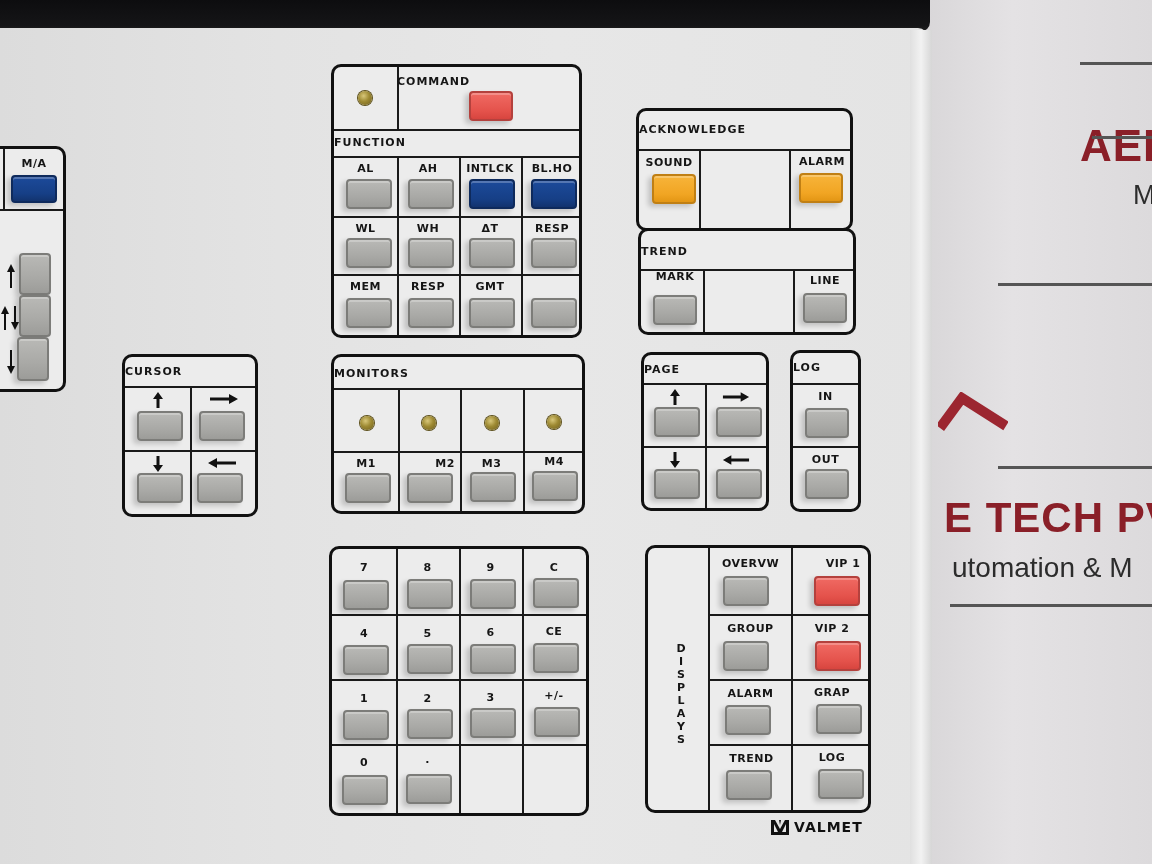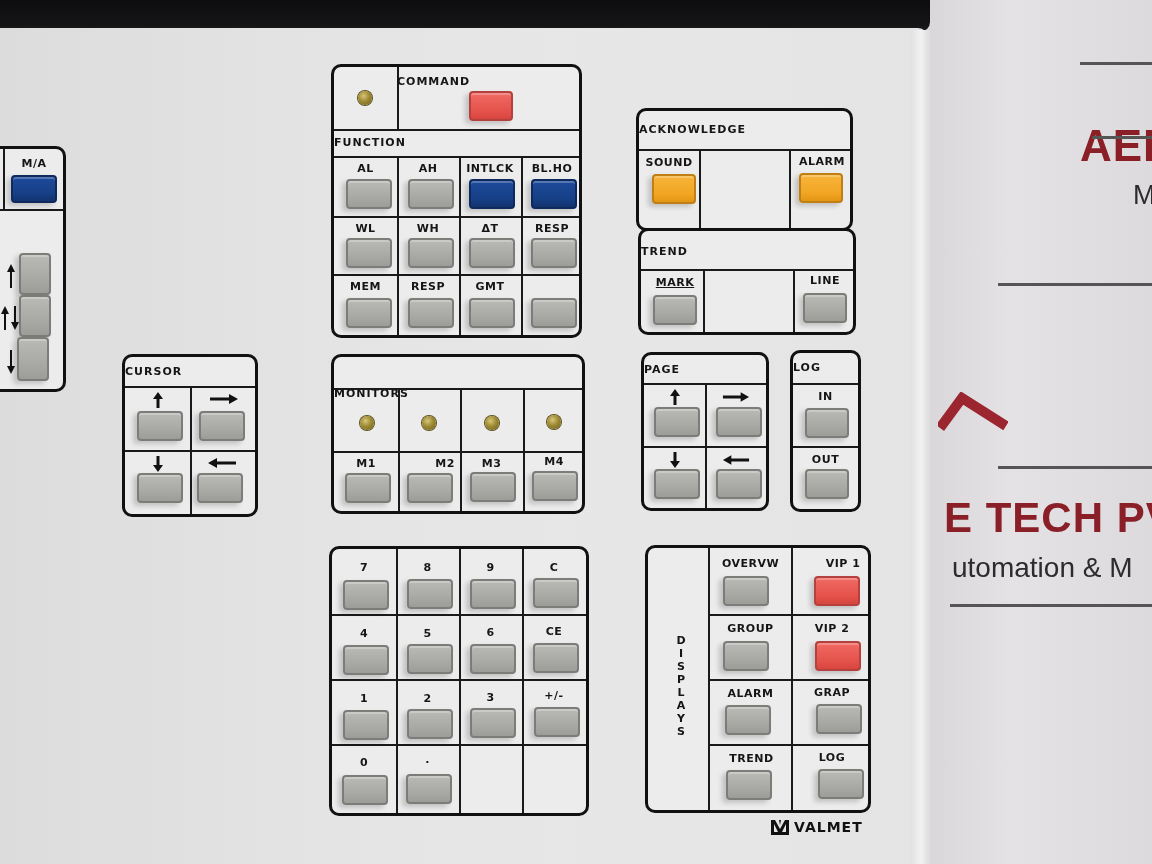--- a/index.html
+++ b/index.html
@@ -185,21 +185,21 @@
   <div class="cell-label" style="left:63px; width:62px; top:213px;">RESP</div>
   <div class="cell-label" style="left:125px; width:62px; top:213px;">GMT</div>
   <div class="cell-label" style="left:187px; width:62px; top:213px;"></div>
   <div class="key" style="left:12px; top:231px;"></div>
   <div class="key" style="left:74px; top:231px;"></div>
   <div class="key" style="left:135px; top:231px;"></div>
   <div class="key" style="left:197px; top:231px;"></div>
 </div>
 
 <div class="group" style="left:331px; top:354px; width:254px; height:160px;">
-  <div class="title" style="top:10px;margin-top:20px;">MONITORS</div>
+  <div class="title" style="top:10px;">MONITORS</div>
   <div class="hline" style="top:31px;"></div>
   <div class="hline" style="top:94px;"></div>
   <div class="vline" style="left:64px; top:31px;"></div>
   <div class="vline" style="left:126px; top:31px;"></div>
   <div class="vline" style="left:189px; top:31px;"></div>
   <div class="led" style="left:26px; top:59px;"></div>
   <div class="led" style="left:88px; top:59px;"></div>
   <div class="led" style="left:151px; top:59px;"></div>
   <div class="led" style="left:213px; top:58px;"></div>
   <div class="cell-label" style="left:0; width:64px; top:100px;">M1</div>
@@ -262,21 +262,21 @@
   <div class="cell-label" style="left:152px; width:62px; top:44px;">ALARM</div>
   <div class="key amber" style="left:13px; top:63px; width:44px;"></div>
   <div class="key amber" style="left:160px; top:62px; width:44px;"></div>
 </div>
 
 <div class="group" style="left:638px; top:228px; width:218px; height:107px;">
   <div class="title" style="top:14px;">TREND</div>
   <div class="hline" style="top:38px;"></div>
   <div class="vline" style="left:62px; top:38px;"></div>
   <div class="vline" style="left:152px; top:38px;"></div>
-  <div class="cell-label" style="left:0; width:68px; top:45px;text-decoration:underline;">MARK</div>
+  <div class="cell-label" style="left:0; width:68px; top:39px;">MARK</div>
   <div class="cell-label" style="left:154px; width:60px; top:43px;">LINE</div>
   <div class="key" style="left:12px; top:64px; width:44px;"></div>
   <div class="key" style="left:162px; top:62px; width:44px;"></div>
 </div>
 
 <div class="group" style="left:641px; top:352px; width:128px; height:159px;">
   <div class="title" style="top:8px;">PAGE</div>
   <div class="hline" style="top:28px;"></div>
   <div class="hline" style="top:91px;"></div>
   <div class="vline" style="left:61px; top:28px;"></div>
@@ -308,21 +308,21 @@
   <div class="key" style="left:12px; top:116px; width:44px;"></div>
 </div>
 
 <div class="group" style="left:645px; top:545px; width:226px; height:268px;">
   <div class="vline" style="left:60px;"></div>
   <div class="vline" style="left:143px;"></div>
   <div class="hline" style="left:60px; top:66px;"></div>
   <div class="hline" style="left:60px; top:131px;"></div>
   <div class="hline" style="left:60px; top:196px;"></div>
   <div class="vert-text" style="left:26px; top:86px;">
-    <span style="display:block; word-break:break-all; width:10px; margin:0 auto;">DISPLAYS</span>
+    <span style="display:block; word-break:break-all; width:10px; margin:8px auto;">DISPLAYS</span>
   </div>
 
   <div class="cell-label" style="left:62px; width:81px; top:9px;">OVERVW</div>
   <div class="cell-label" style="left:145px; width:78px; top:9px;padding-left:22px;">VIP 1</div>
   <div class="key" style="left:75px; top:28px;"></div>
   <div class="key red" style="left:166px; top:28px;"></div>
 
   <div class="cell-label" style="left:62px; width:81px; top:74px;">GROUP</div>
   <div class="cell-label" style="left:145px; width:78px; top:74px;">VIP 2</div>
   <div class="key" style="left:75px; top:93px;"></div>

